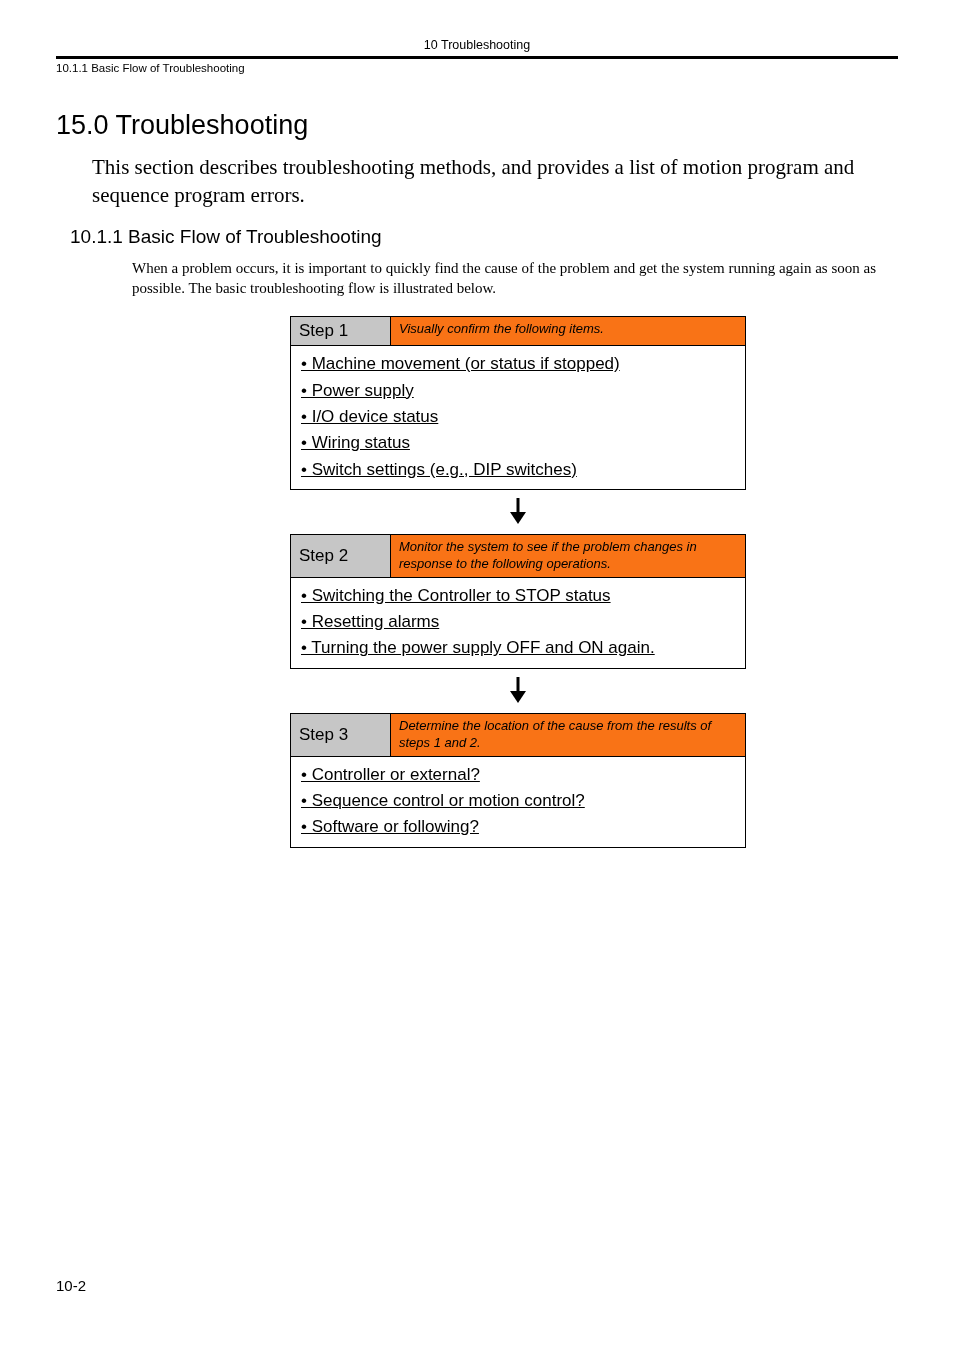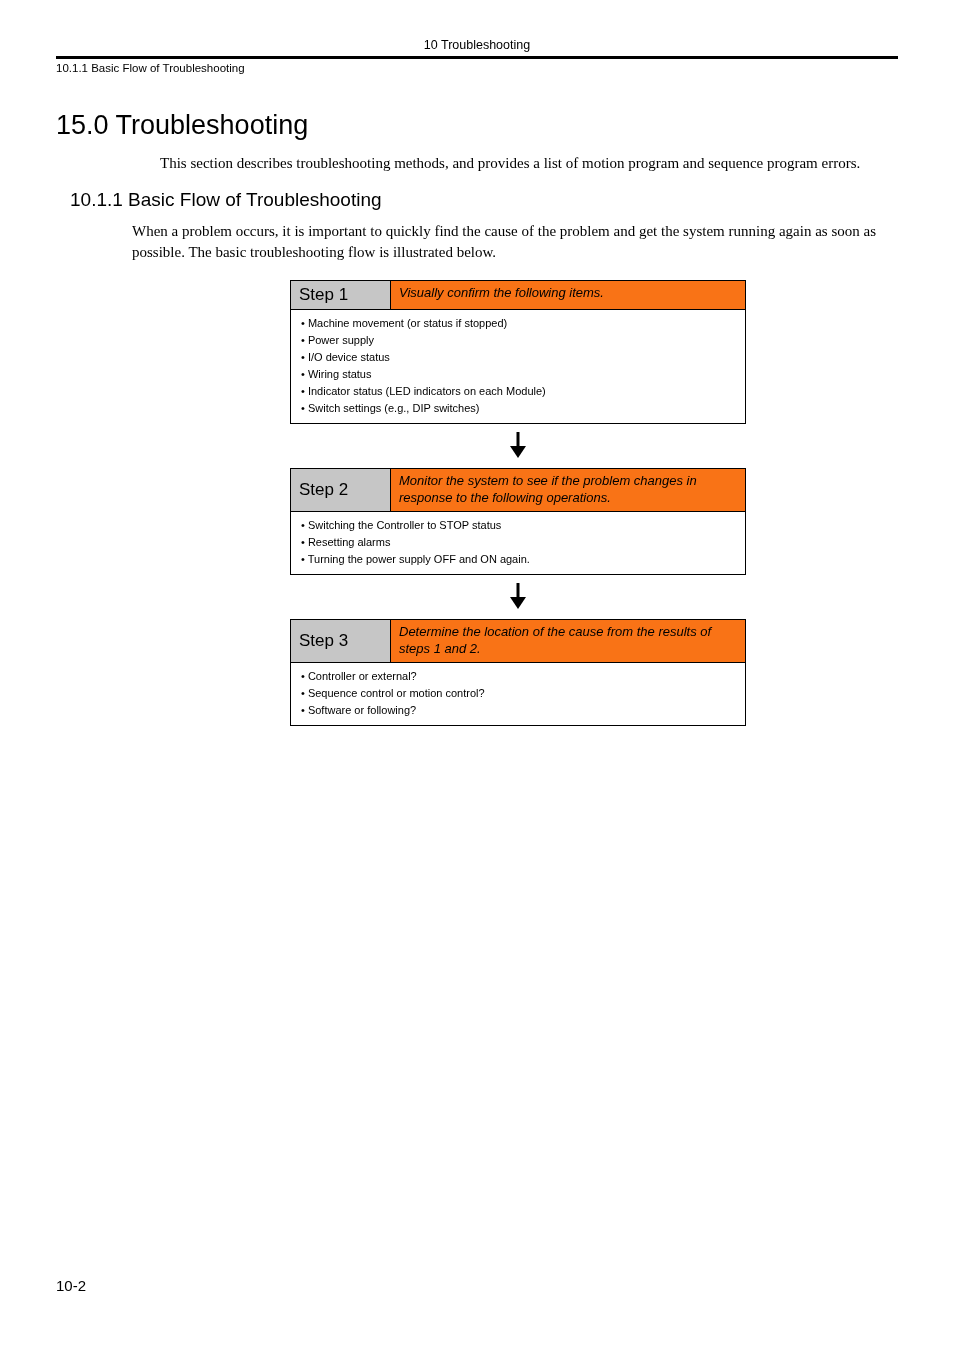--- a/index.html
+++ b/index.html
@@ -29,23 +29,23 @@
       font-size: 11.5px;
       margin-bottom: 36px;
     }
     h1.section-title {
       font-size: 27px;
       font-weight: normal;
       margin-bottom: 12px;
     }
     .section-intro {
       font-family: "Times New Roman", Times, serif;
-      font-size: 15px;
+      font-size: 21px;
       line-height: 1.35;
-      margin-left: 104px;
+      margin-left: 36px;
       margin-bottom: 16px;
     }
     h2.subsection-title {
       font-size: 19px;
       font-weight: normal;
       margin-left: 14px;
       margin-bottom: 10px;
     }
     .subsection-intro {
       font-family: "Times New Roman", Times, serif;
@@ -79,22 +79,23 @@
     .step-desc {
       background: #f97316;
       flex: 1;
       padding: 4px 8px;
       font-size: 13px;
       line-height: 1.3;
       font-style: italic;
     }
     .step-body {
       padding: 5px 10px 6px 10px;
-      font-size: 11px;
+      font-size: 17px;
       line-height: 1.55;
+      text-decoration: underline;
     }
     .step-body .item {
       display: block;
     }
     .arrow-wrap {
       text-align: center;
       padding: 8px 0 6px 0;
     }
     .arrow-wrap svg {
       display: inline-block;
@@ -125,21 +126,20 @@
     <div class="step-box">
       <div class="step-header">
         <div class="step-label">Step 1</div>
         <div class="step-desc">Visually confirm the following items.</div>
       </div>
       <div class="step-body">
         <span class="item">• Machine movement (or status if stopped)</span>
         <span class="item">• Power supply</span>
         <span class="item">• I/O device status</span>
         <span class="item">• Wiring status</span>
-        <span class="item">• Indicator status (LED indicators on each Module)</span>
         <span class="item">• Switch settings (e.g., DIP switches)</span>
       </div>
     </div>
 
     <div class="arrow-wrap">
       <svg width="20" height="26" viewBox="0 0 20 26">
         <line x1="10" y1="0" x2="10" y2="16" stroke="#000" stroke-width="3"></line>
         <polygon points="10,26 2,14 18,14" fill="#000"></polygon>
       </svg>
     </div>

